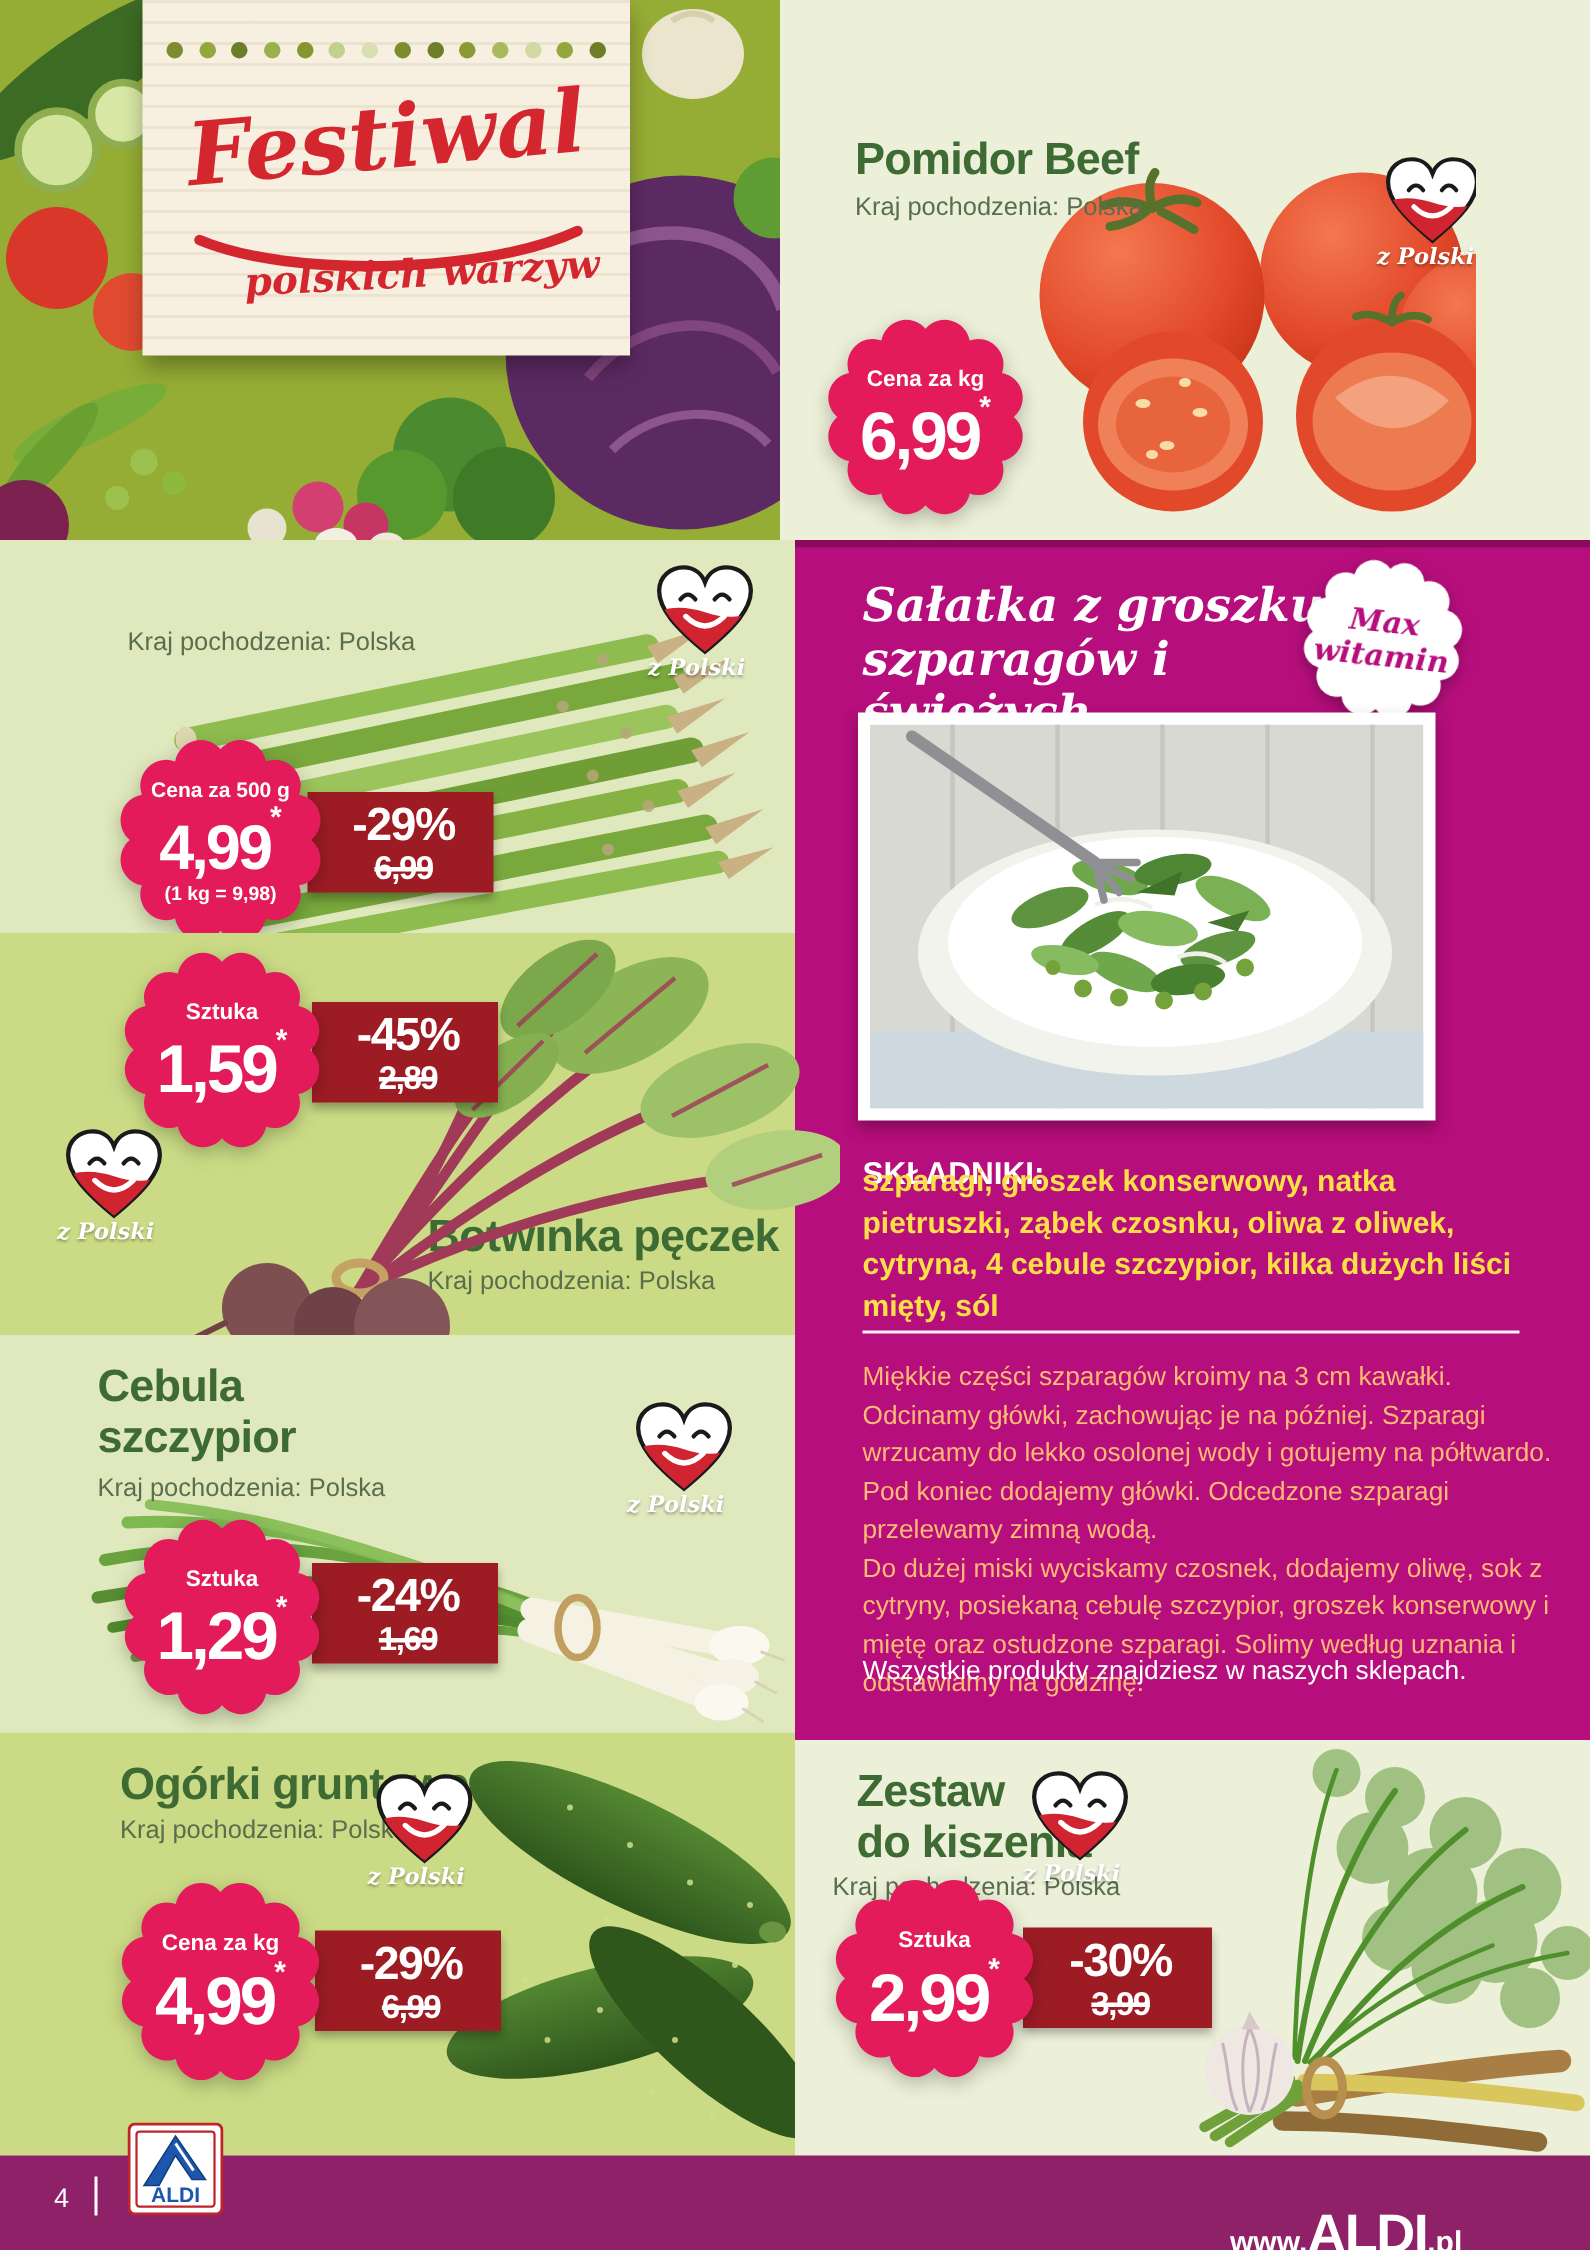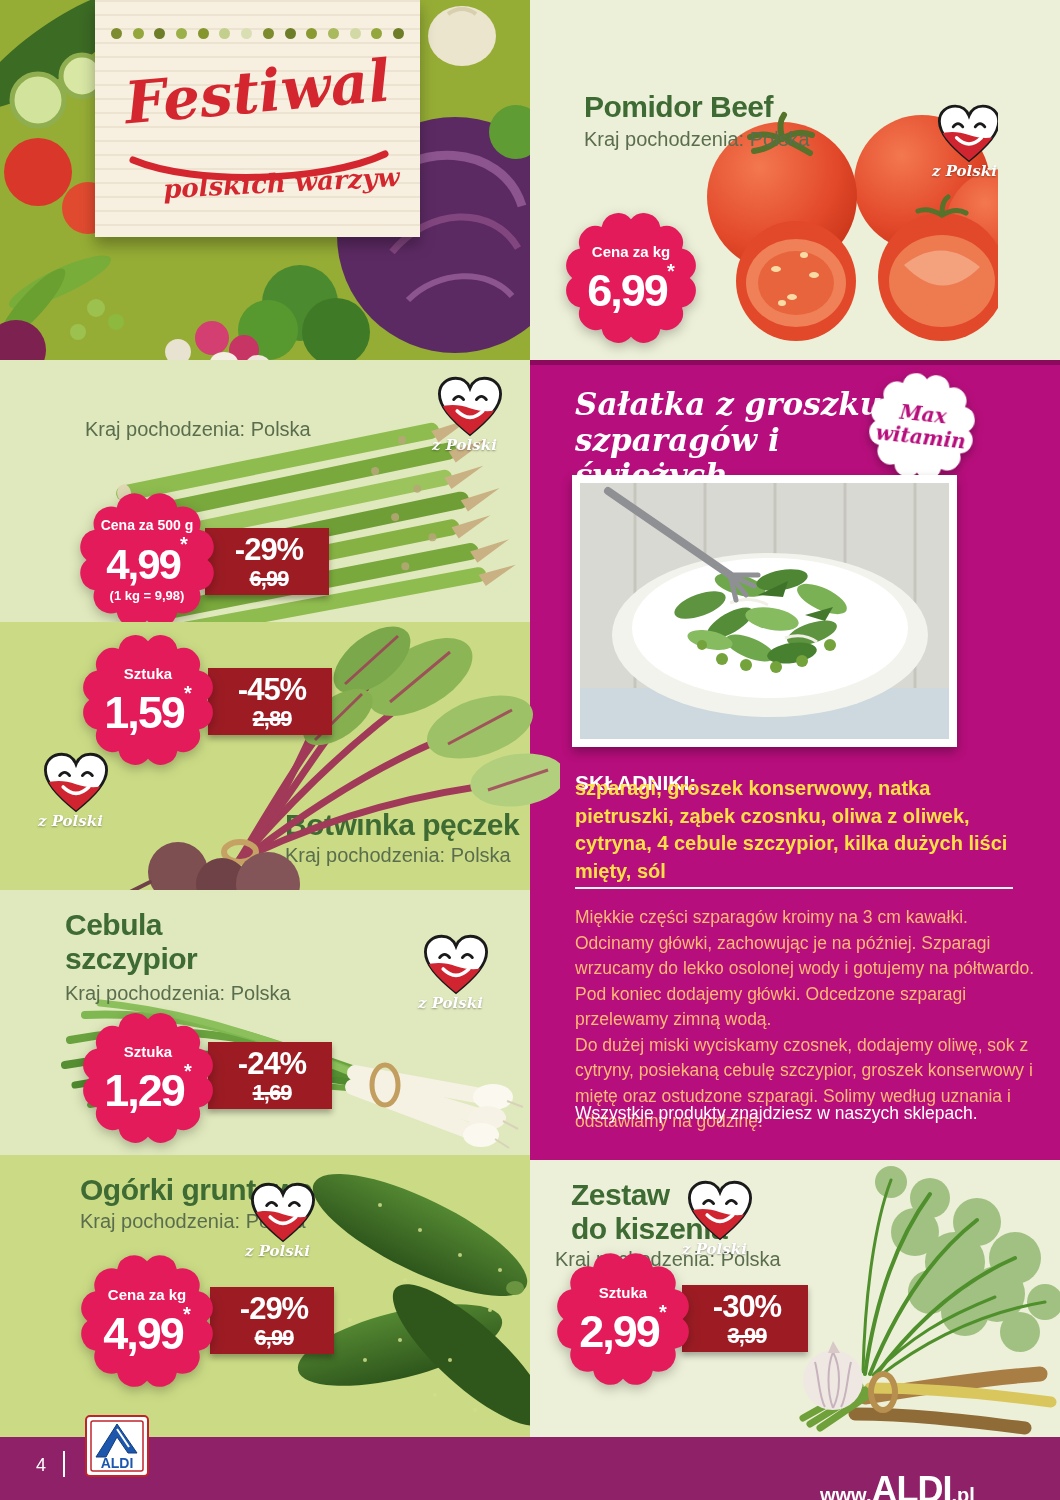--- a/index.html
+++ b/index.html
@@ -7,21 +7,21 @@
         font-family:"Liberation Sans",sans-serif;}
   .sec{position:absolute;overflow:hidden;}
   .bg-cream{background:#edf0d8;}
   .bg-pale{background:#e0e9bd;}
   .bg-lime{background:#cbdb85;}
   .bg-magenta{background:#b60e7c;border-top:5px solid #8c0a5e;}
 
   
   .p-title{position:absolute;font-weight:bold;font-size:30px;line-height:1.12;color:#3e6a33;
            letter-spacing:-0.5px;white-space:pre-line;}
-  .p-origin{position:absolute;font-size:20px;color:#5a6e4e;}
+  .p-origin{position:absolute;font-size:17px;color:#5a6e4e;}
 
   
   .seal{position:absolute;z-index:6;filter:drop-shadow(0 4px 6px rgba(0,0,0,.25));}
   .seal > svg.seal-bg{position:absolute;inset:0;width:100%;height:100%;}
   .seal-content{position:absolute;inset:0;display:flex;flex-direction:column;align-items:center;
                 justify-content:center;color:#fff;text-align:center;}
   .unit-label{font-weight:bold;font-size:15px;margin-bottom:1px;}
   .price-row{font-weight:bold;font-size:45px;letter-spacing:-2px;line-height:1;}
   .price-row sup{font-size:20px;vertical-align:28px;letter-spacing:0;}
   .sub-price{font-weight:bold;font-size:13px;margin-top:2px;}
@@ -177,21 +177,21 @@
           <span style="background:#6d7d28"></span>
       </div>
       <div class="festiwal">Festiwal</div>
       <svg class="fest-swoosh" width="268" height="40" viewBox="0 0 268 40">
         <path d="M8,12 C70,38 200,34 260,6" fill="none" stroke="#d4262e" stroke-width="7" stroke-linecap="round"></path>
       </svg>
       <div class="fest-sub">polskich warzyw</div>
     </div>
   </div>
 
-  <div class="sec bg-cream" style="left:534px;top:0;width:464px;height:360px;">
+  <div class="sec bg-cream" style="left:520px;top:0;width:464px;height:360px;">
     <svg class="fig" style="left:130px;top:105px" width="400" height="245" viewBox="0 0 400 245">
       <circle cx="258" cy="78" r="68" fill="url(#gTom)"></circle>
       <circle cx="338" cy="120" r="56" fill="url(#gTom)"></circle>
       <circle cx="118" cy="92" r="75" fill="url(#gTom)"></circle>
       <g stroke="#56722b" stroke-width="6" fill="none" stroke-linecap="round">
         <path d="M118,32 q-4,-14 2,-22"></path>
           <path d="M118,34 q-18,-8 -32,-2"></path>
         <path d="M118,34 q16,-10 30,-4"></path>
           <path d="M114,36 q-10,8 -24,10"></path>
         <path d="M124,36 q12,6 22,12"></path>

